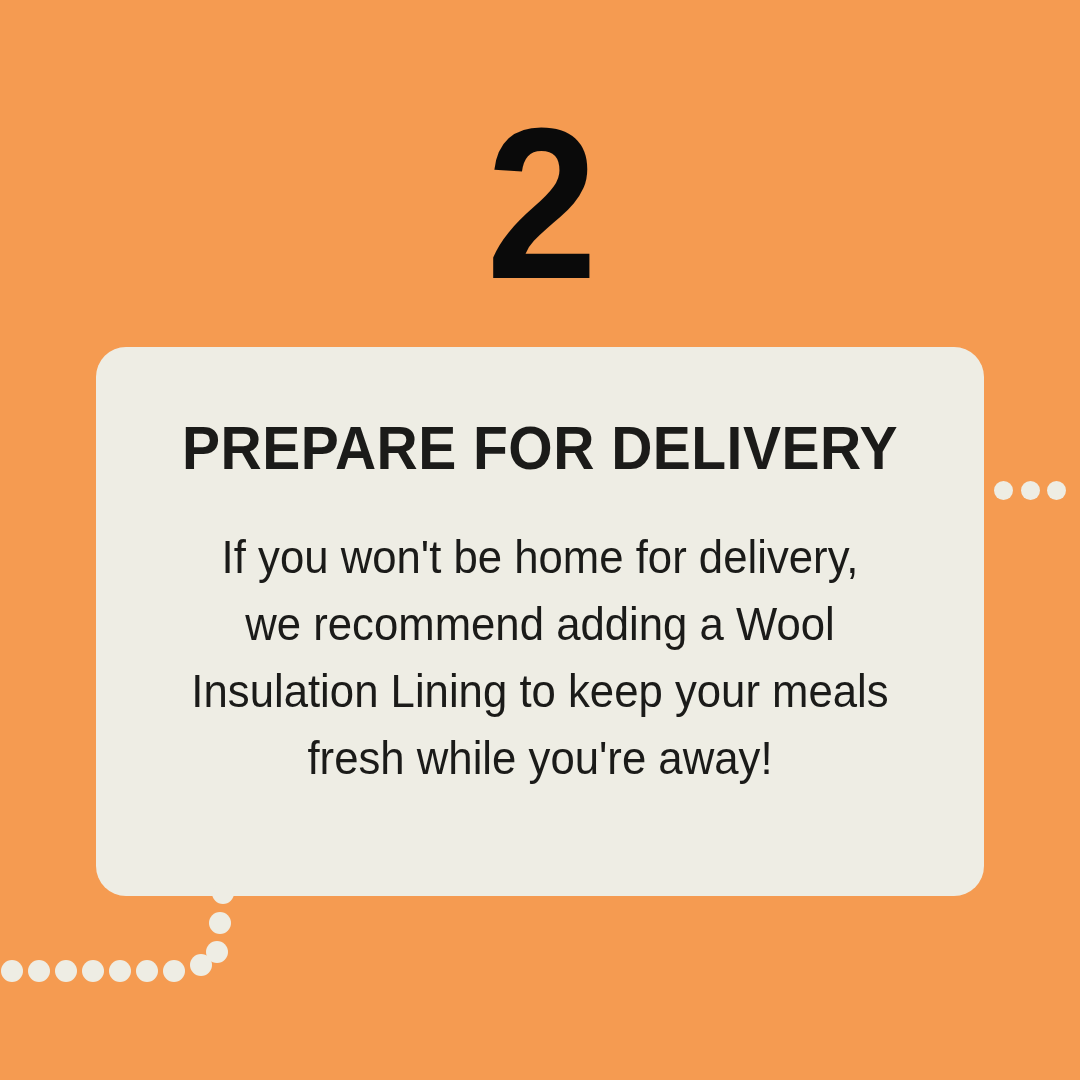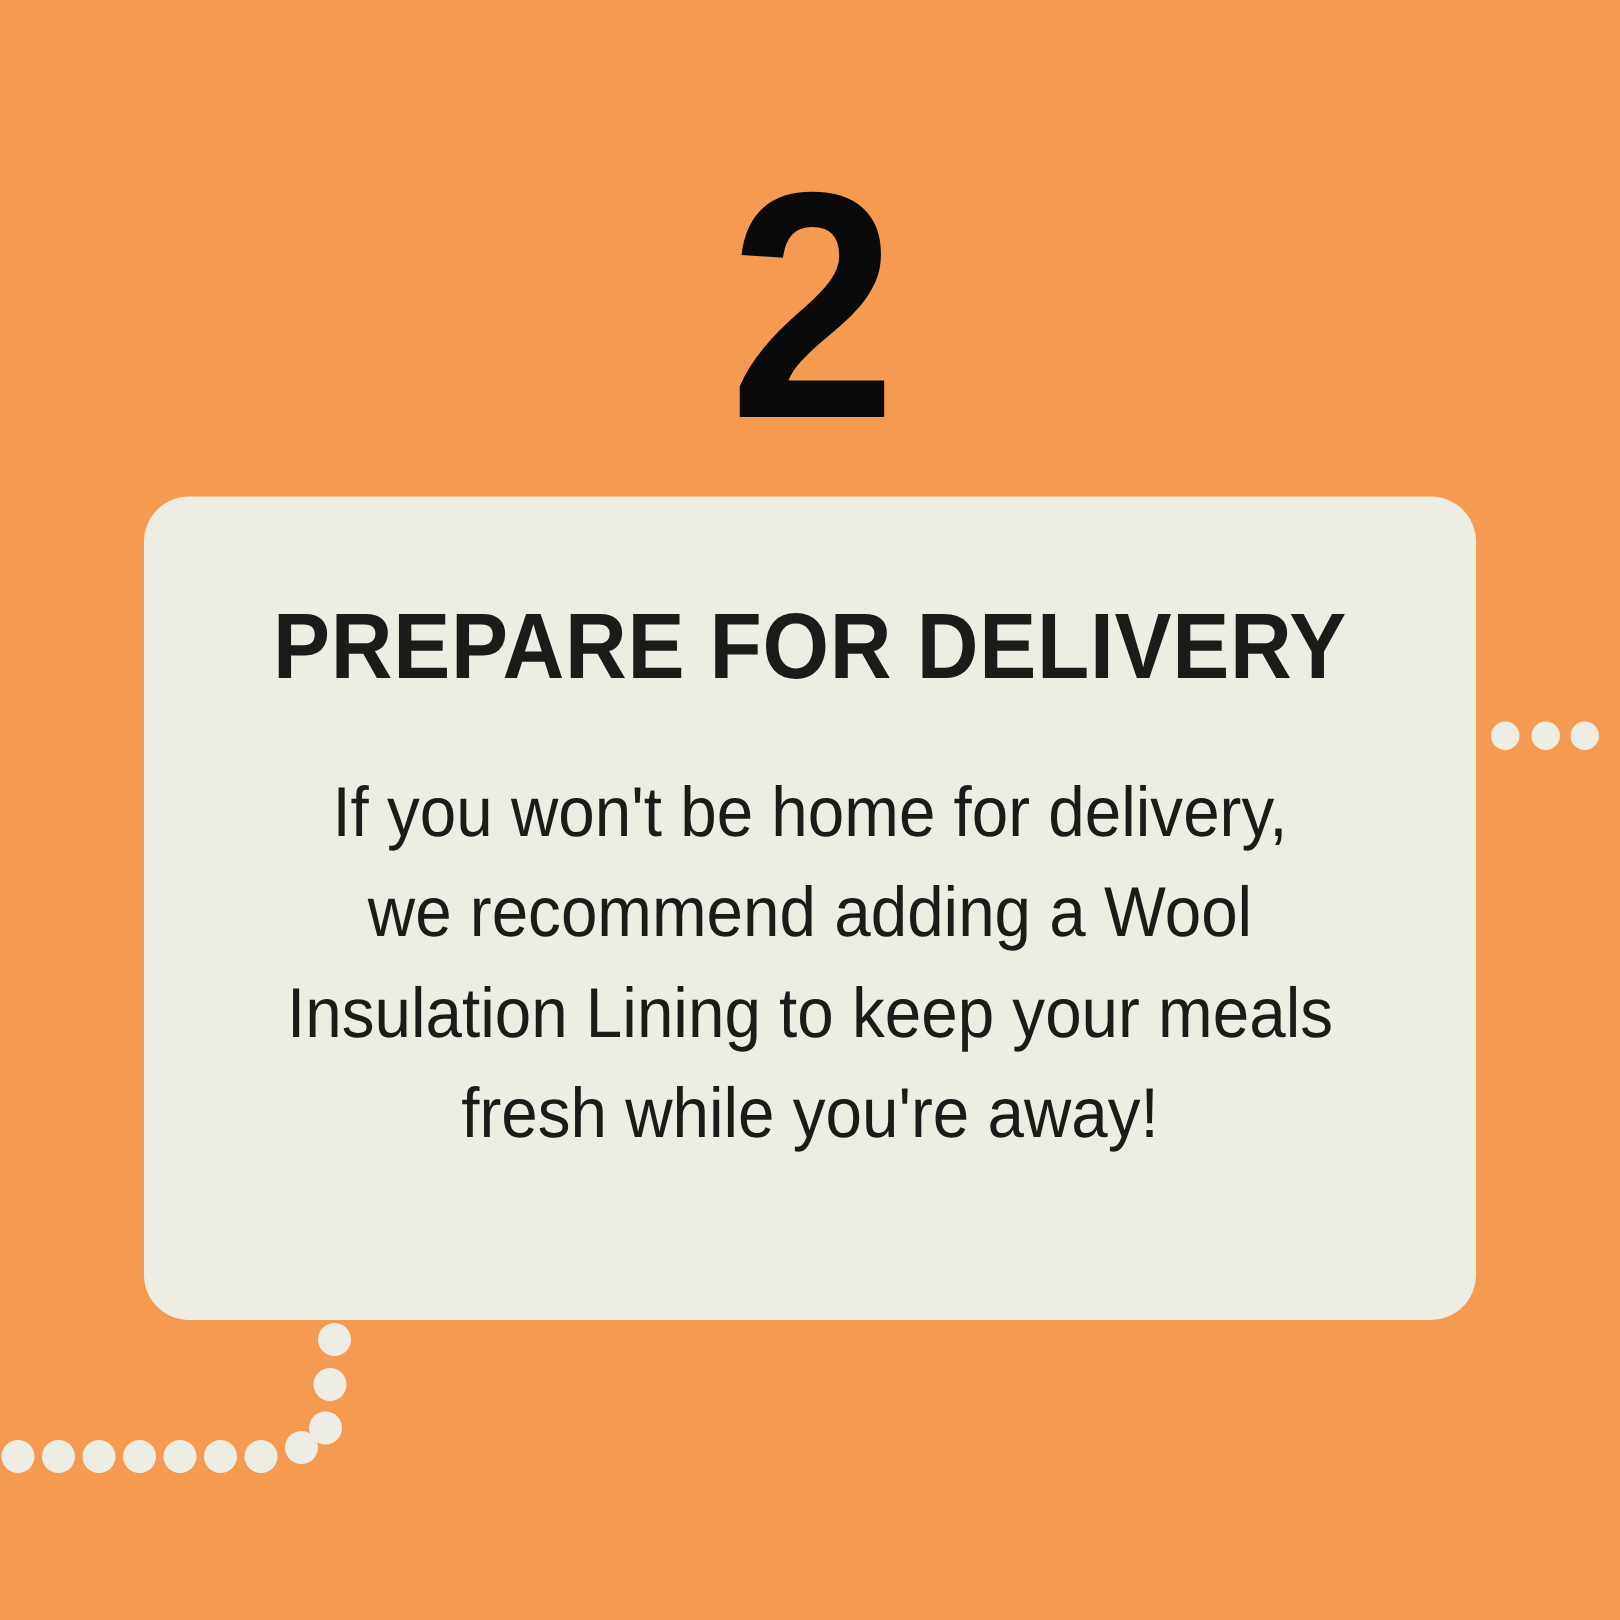--- a/index.html
+++ b/index.html
@@ -36,21 +36,21 @@
     letter-spacing: -4px;
     color: #0A0A0A;
     transform: scaleX(0.93);
     transform-origin: 50% 50%;
   }
 
   
   .card {
     position: absolute;
     left: 96px;
-    top: 331px;
+    top: 347px;
     width: 888px;
     height: 549px;
     background: #EEEDE4;
     border-radius: 30px;
     box-sizing: border-box;
     padding: 70px 52px 40px 52px;
   }
 
   .card-title {
     margin: 0;

